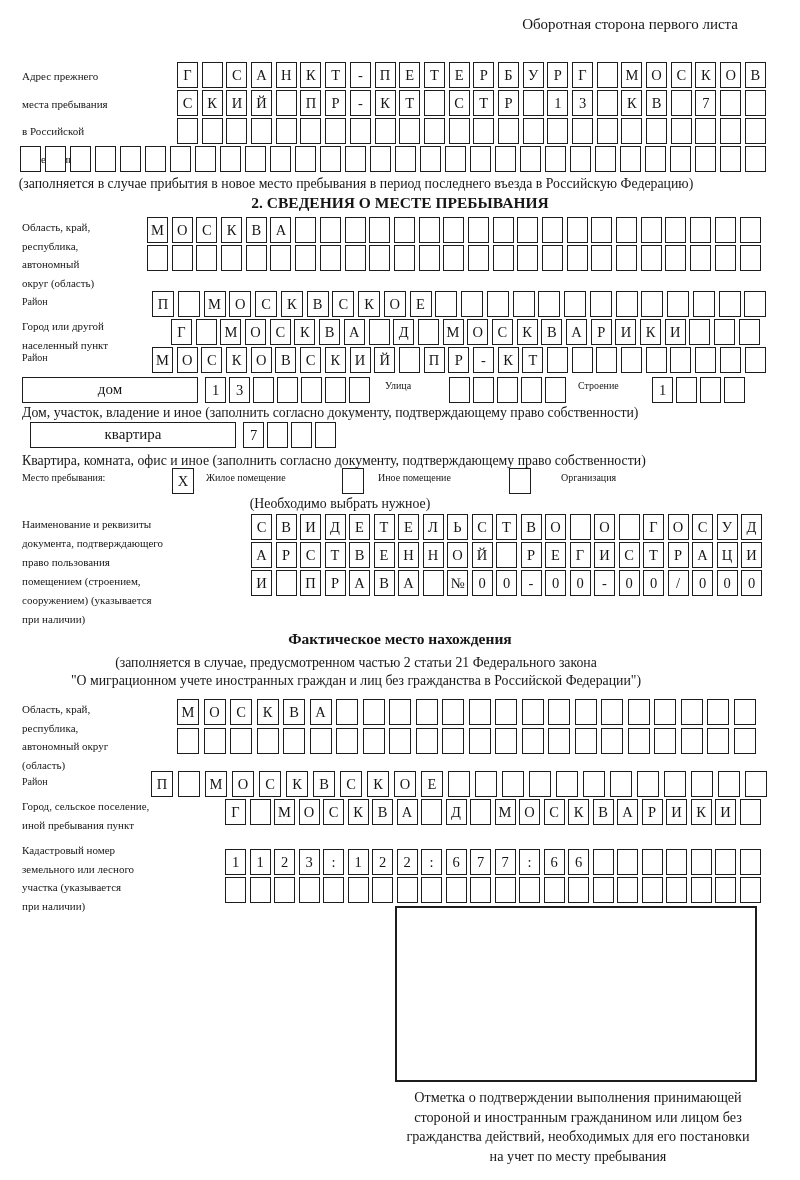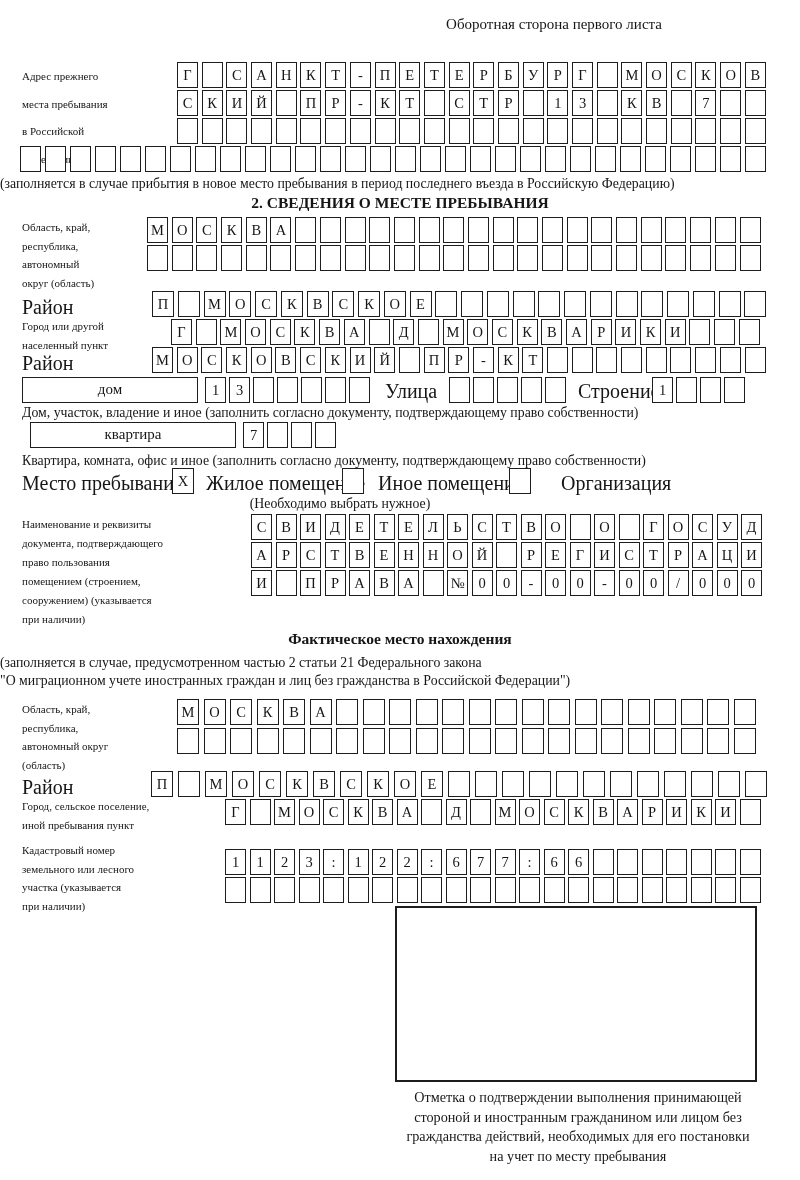--- a/index.html
+++ b/index.html
@@ -3,43 +3,43 @@
 <meta charset="utf-8">
 <style>
   html,body{margin:0;padding:0;background:#fff;}
   .form{
     position:relative;width:800px;height:1180px;background:#fff;
     font-family:"Liberation Serif", serif;color:#161616;overflow:hidden;
   }
   .lbl{position:absolute;font-size:11px;line-height:27.5px;}
   .lbl.tight{line-height:18.5px;}
   .lbl.doc{line-height:19px;}
-  .one{position:absolute;font-size:20px;white-space:nowrap;}
+  .one{position:absolute;font-size:10px;white-space:nowrap;}
   .title{position:absolute;left:0;width:800px;text-align:center;font-weight:bold;font-size:15.5px;}
   .note{position:absolute;font-size:13.8px;white-space:nowrap;}
-  .note.center{left:0;width:712px;white-space:normal;}
+  .note.center{left:0;width:712px;text-align:center;white-space:normal;}
   .cells{position:absolute;display:flex;gap:3.7px;}
   .cell{
     width:21px;height:26px;border:1.6px solid #1d1d1d;box-sizing:border-box;
     display:flex;align-items:center;justify-content:center;
     font-size:14.5px;background:#fff;flex:none;
   }
   .w22 .cell{width:22px;}
   .g3{gap:3px;} .g35{gap:3.5px;} .g375{gap:3.75px;} .g4{gap:4px;} .g45{gap:4.5px;} .g5{gap:5px;}
   .wbox{
     position:absolute;height:26px;border:1.6px solid #1d1d1d;box-sizing:border-box;
     text-align:center;font-size:15px;line-height:22px;background:#fff;
   }
   .cb{
     position:absolute;width:22px;height:26px;border:1.6px solid #1d1d1d;box-sizing:border-box;
     display:flex;align-items:center;justify-content:center;font-size:14.5px;background:#fff;
   }
   .stamp{position:absolute;border:2px solid #1d1d1d;background:#fff;box-sizing:border-box;}
   .caption{position:absolute;font-size:14.2px;line-height:19.5px;text-align:center;}
-  .corner{position:absolute;font-size:15px;text-align:center;}
+  .corner{position:absolute;font-size:15px;text-align:right;}
 </style>
 </head>
 <body>
 
 <div class="form">
 
   <div class="corner" style="left:370px;top:16px;width:368px;">Оборотная сторона первого листа</div>
 
   <div class="lbl" style="left:22px;top:63px;">
       <div>Адрес прежнего</div>

